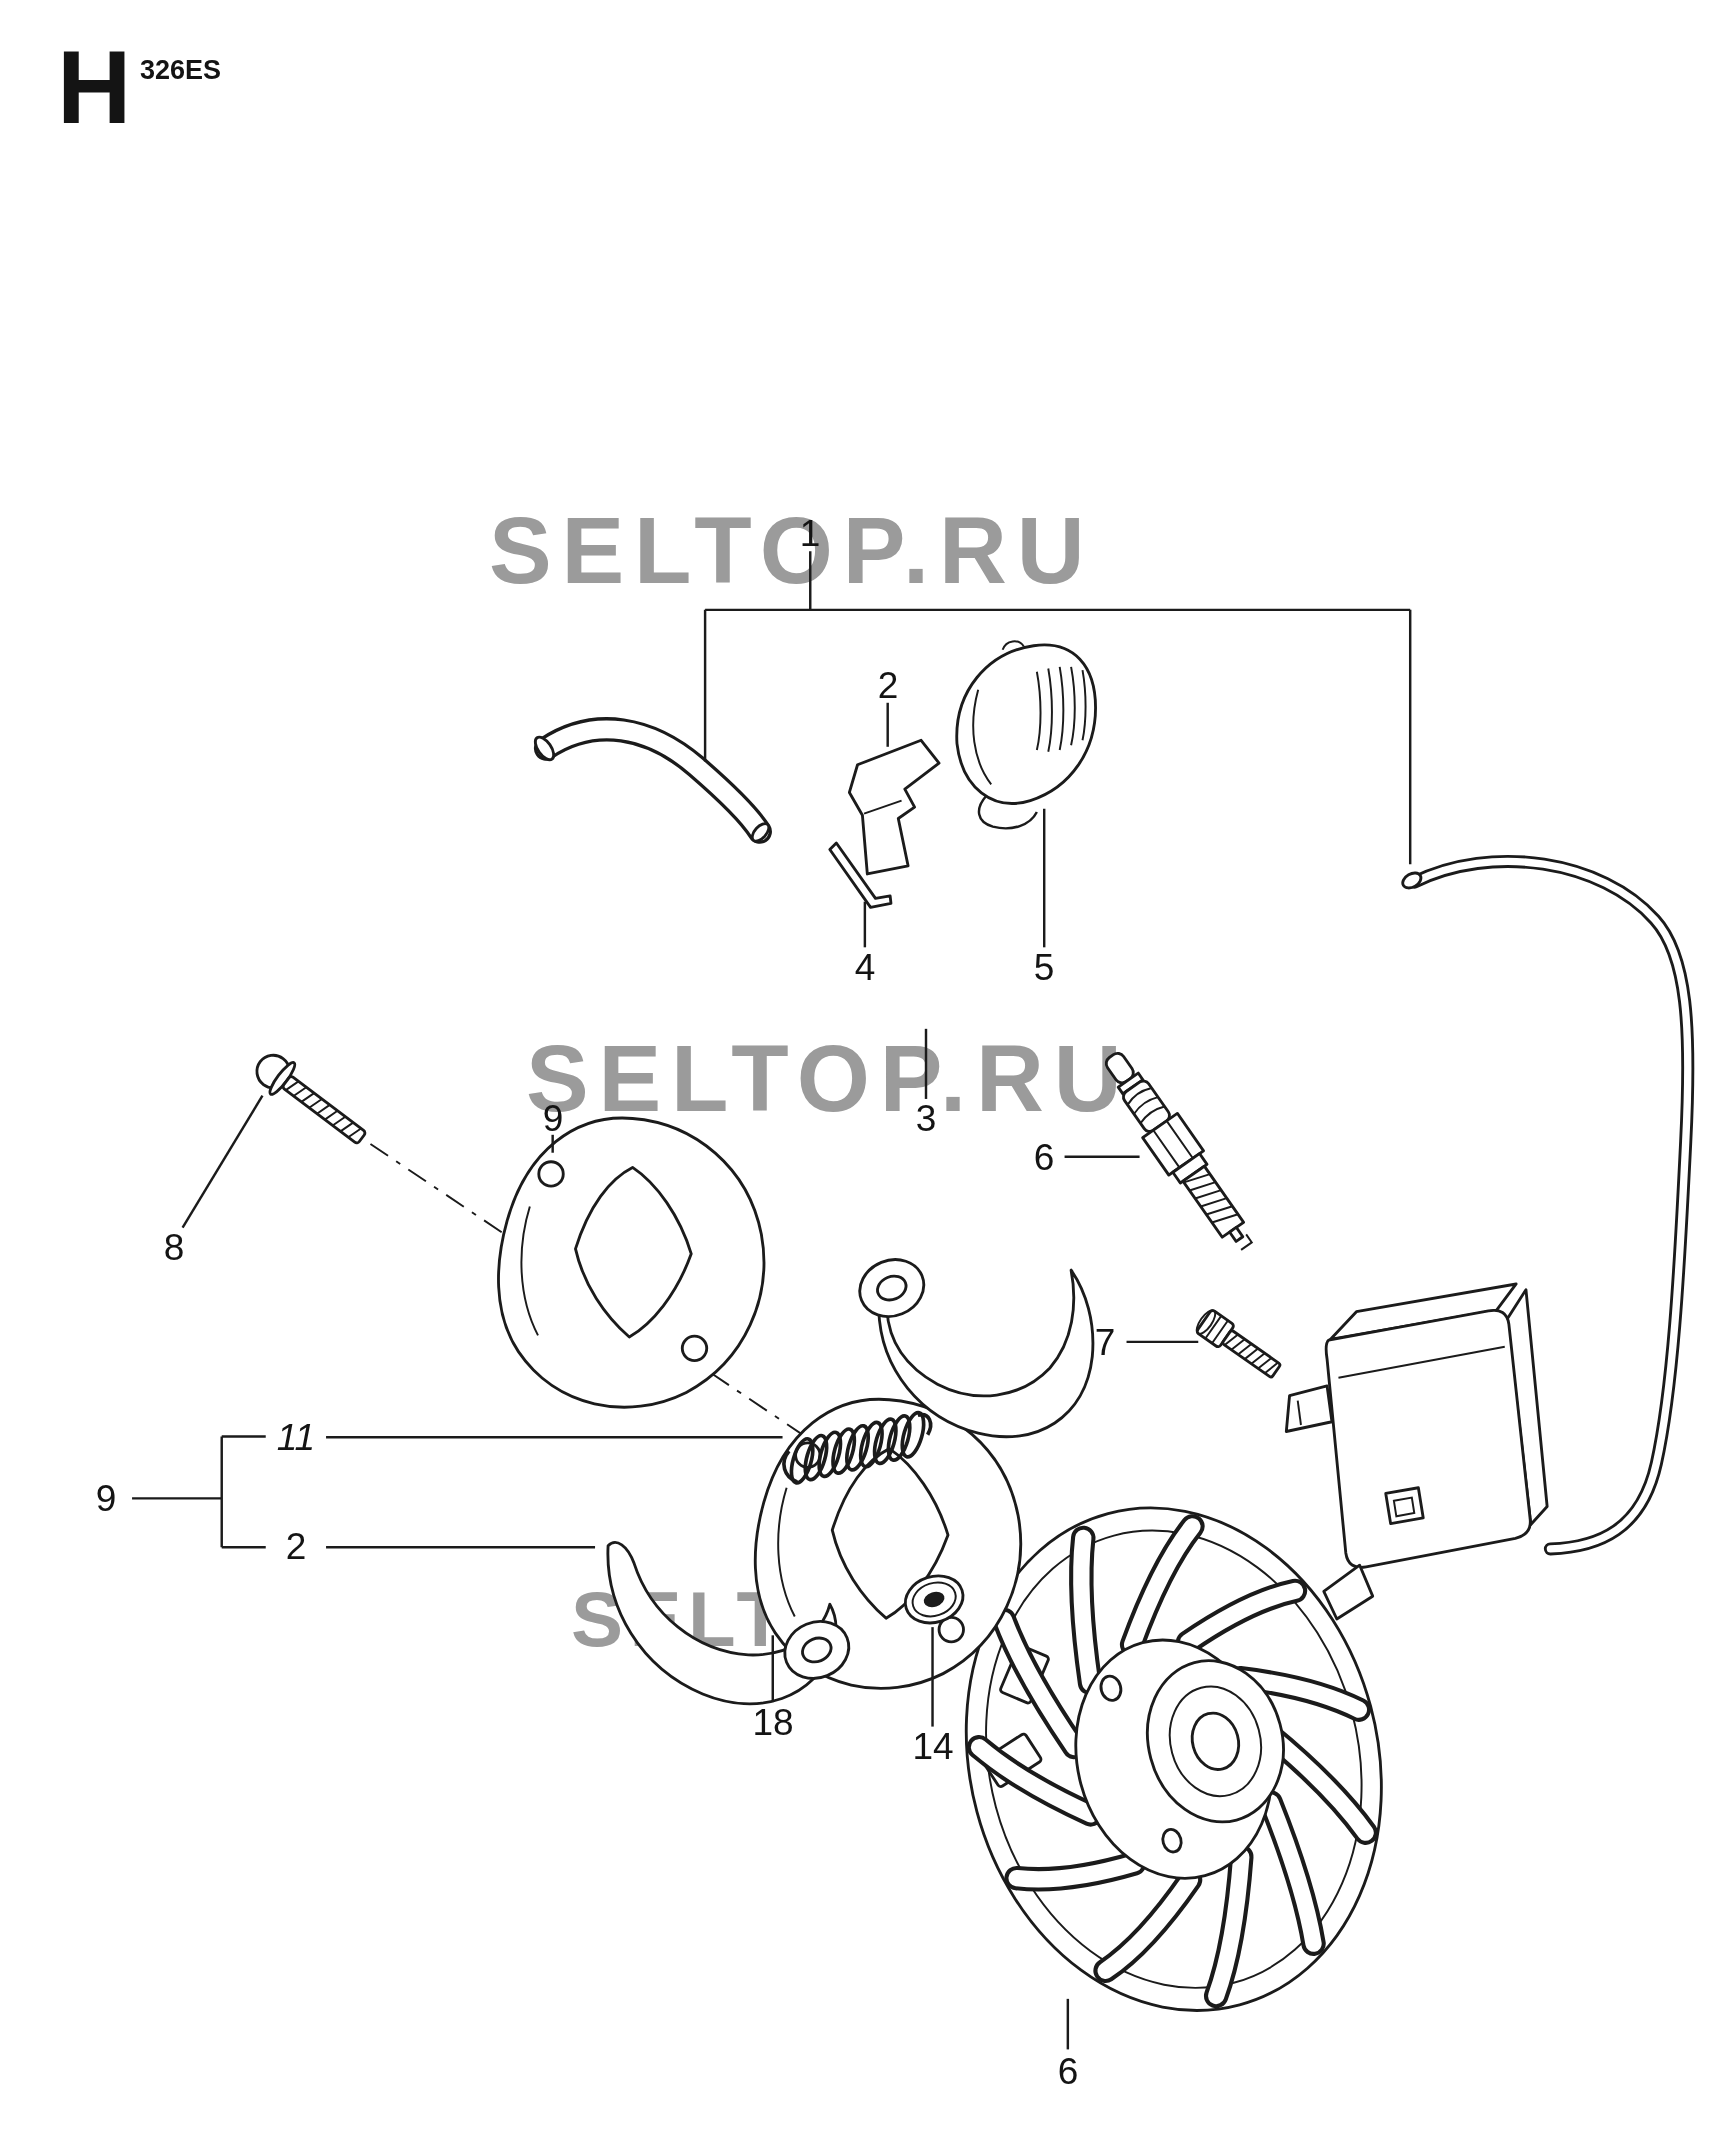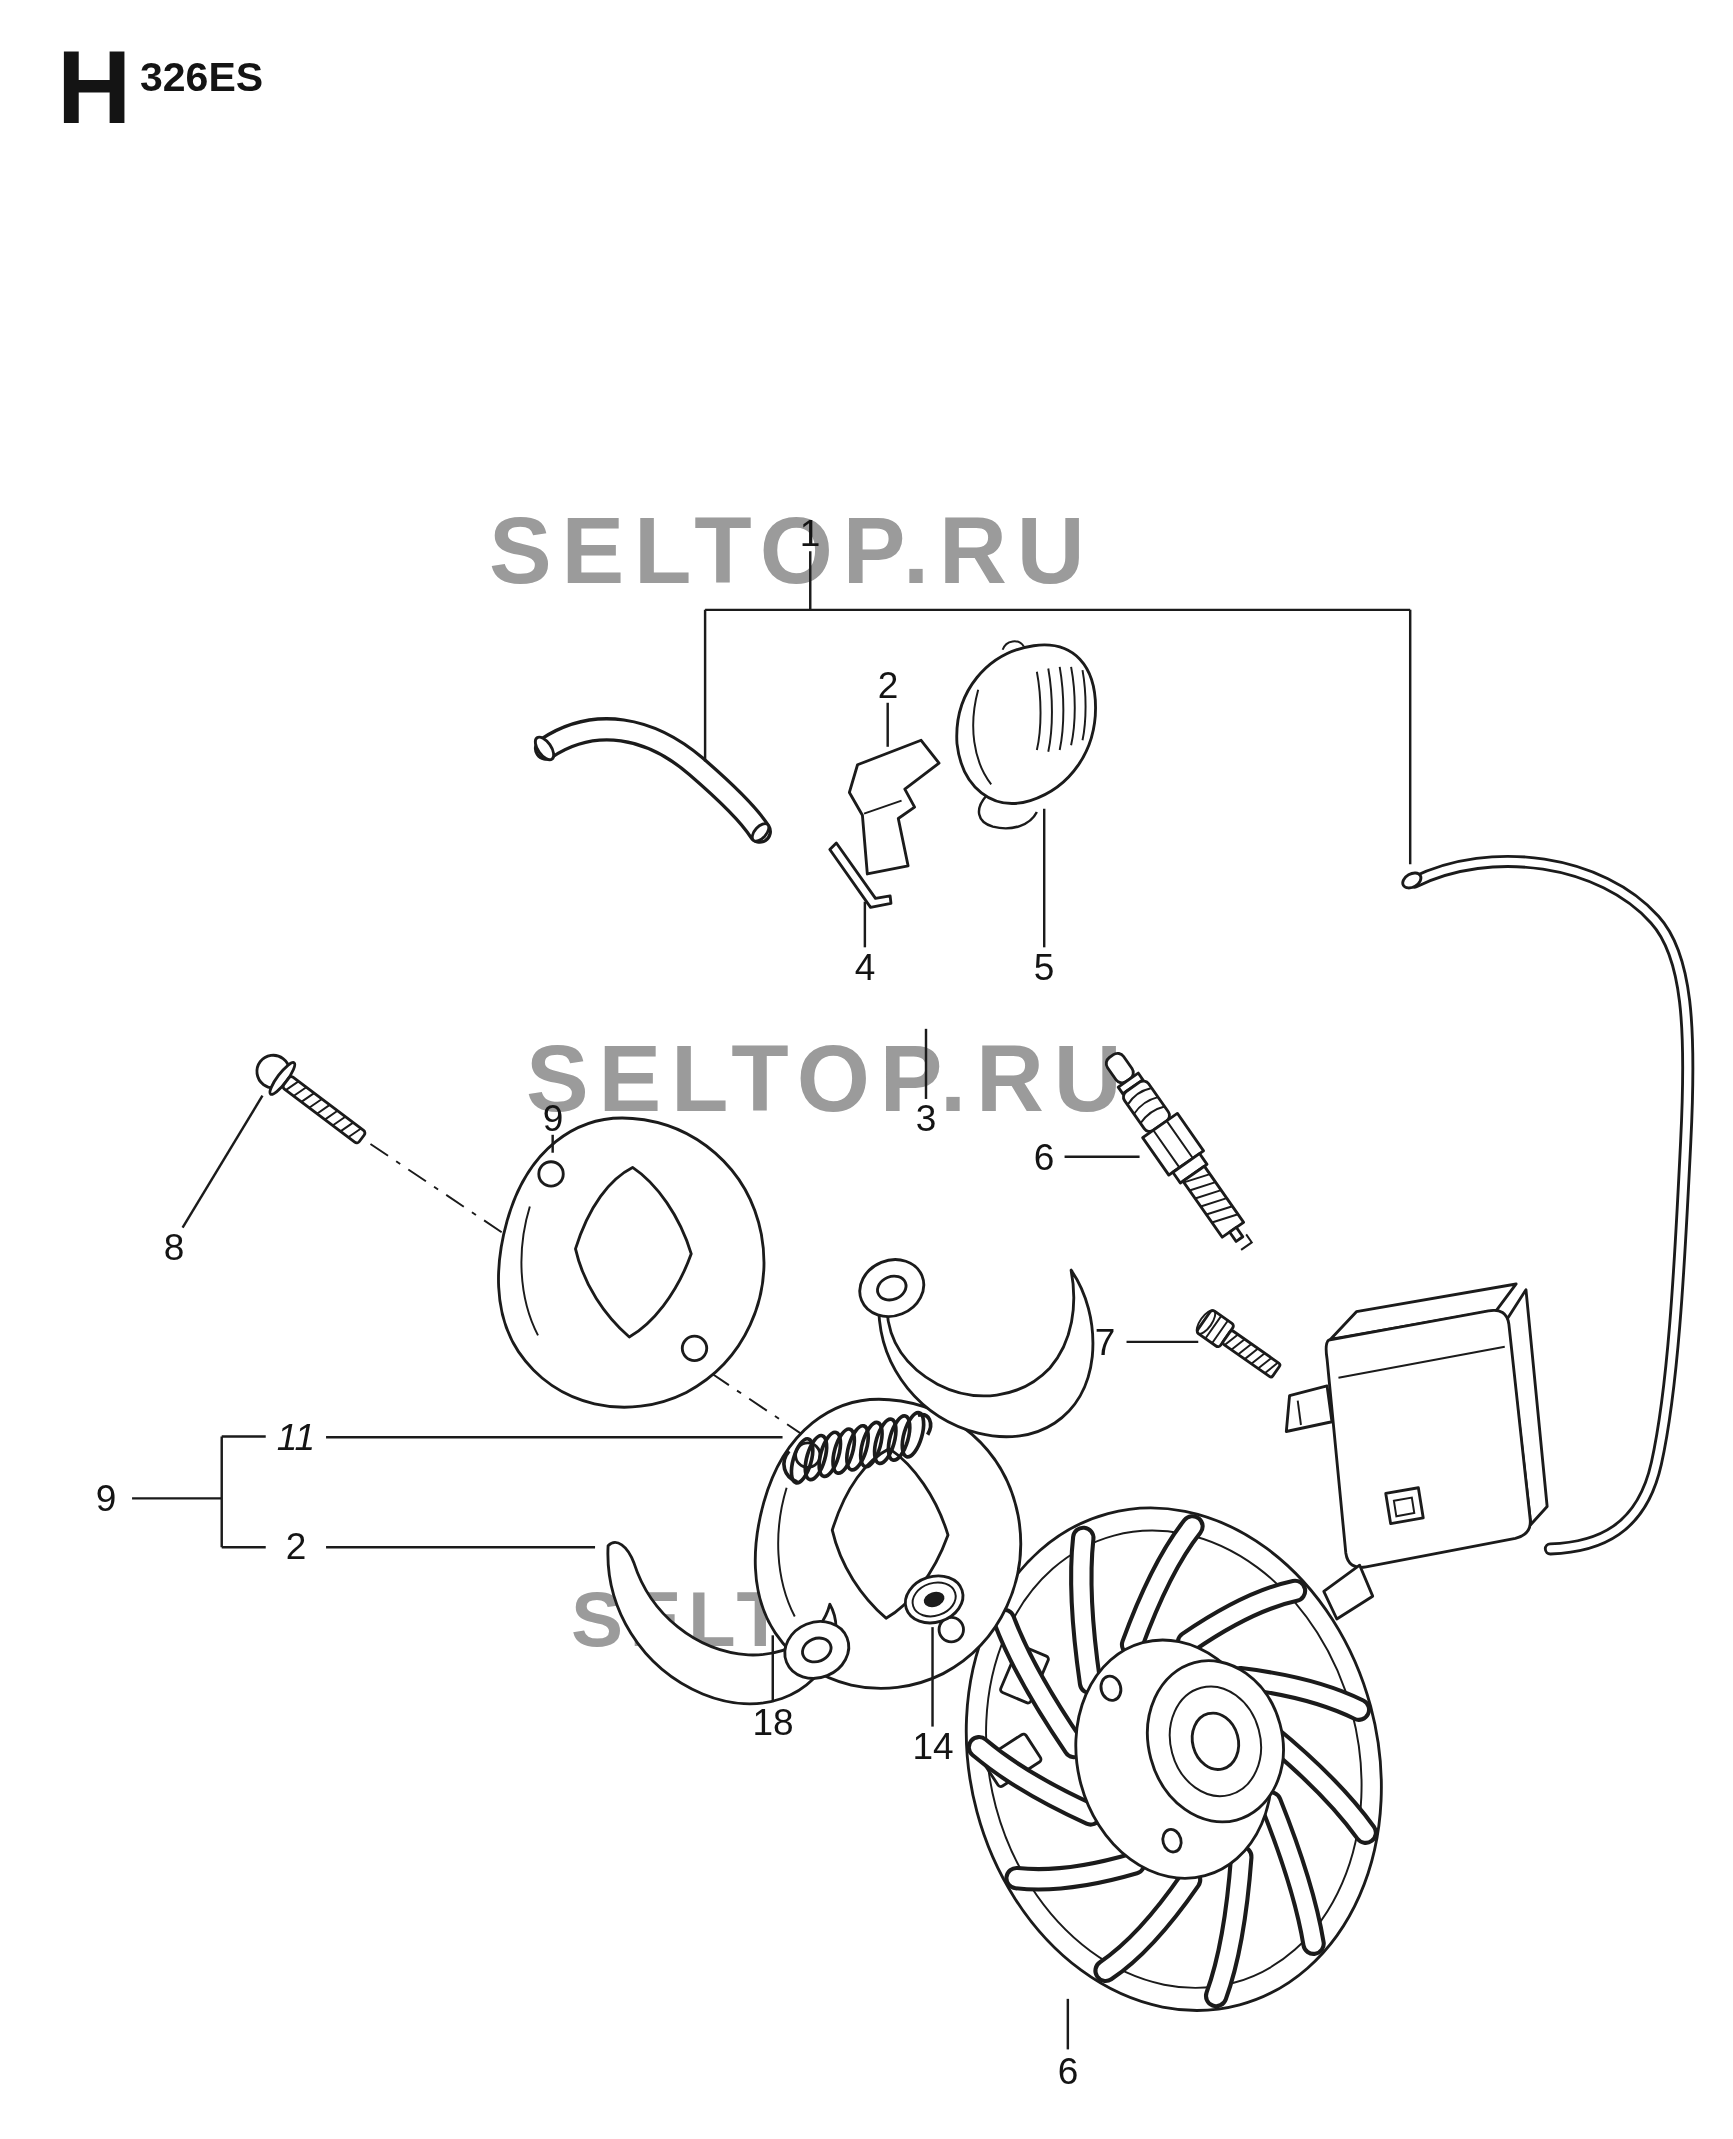--- a/index.html
+++ b/index.html
@@ -5,21 +5,21 @@
   html,body { margin:0; padding:0; background:#ffffff; }
   .page {
     position:relative; width:1733px; height:2140px; background:#ffffff;
     font-family:"Liberation Sans", sans-serif; overflow:hidden;
   }
   .hdr-letter {
     position:absolute; left:57px; top:36px; font-size:103px; line-height:1;
     font-weight:700; color:#141414; letter-spacing:0;
   }
   .hdr-model {
-    position:absolute; left:140px; top:57px; font-size:41px; line-height:1;
+    position:absolute; left:140px; top:57px; font-size:27px; line-height:1;
     font-weight:700; color:#141414;
   }
   .watermark {
     position:absolute; color:#9b9b9b; font-family:Liberation Sans, sans-serif;
     font-weight:700; white-space:nowrap; line-height:1;
   }
   .wm1 { left:489px;  top:504px;  font-size:94px; letter-spacing:9.8px; }
   .wm2 { left:526px;  top:1032px; font-size:94px; letter-spacing:9.8px; }
   .wm3 { left:571px;  top:1580px; font-size:78px;  letter-spacing:6.5px;  }
   .diagram-svg { position:absolute; left:0; top:0; }

